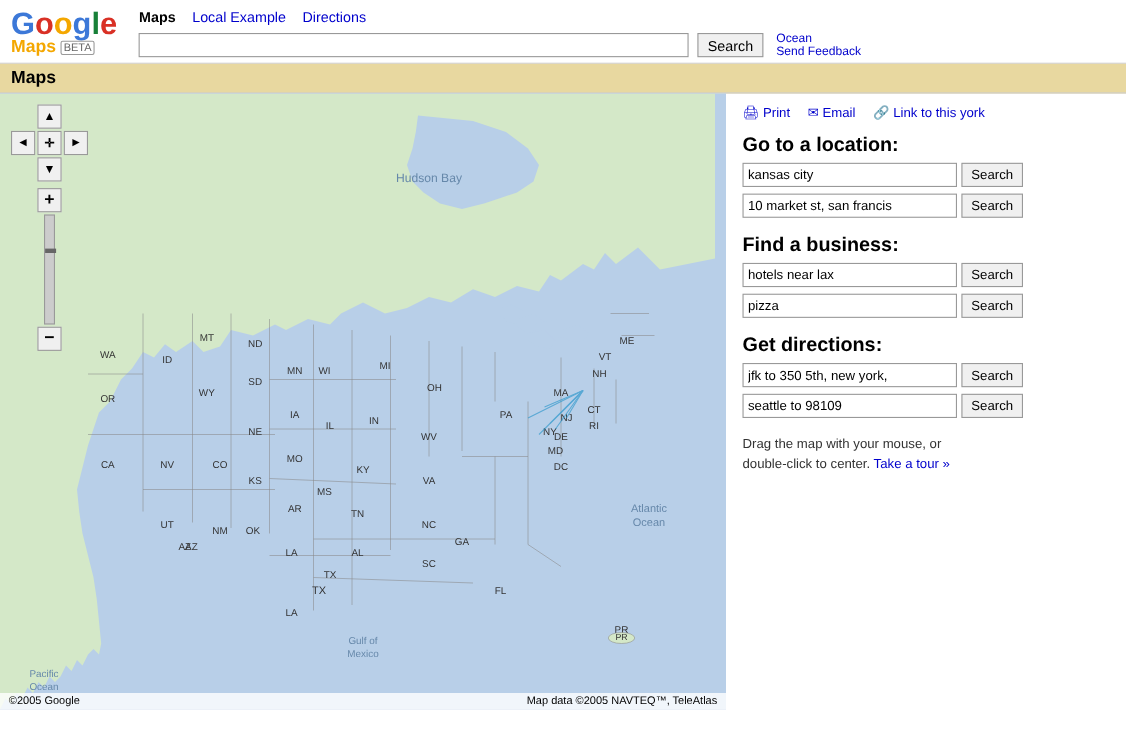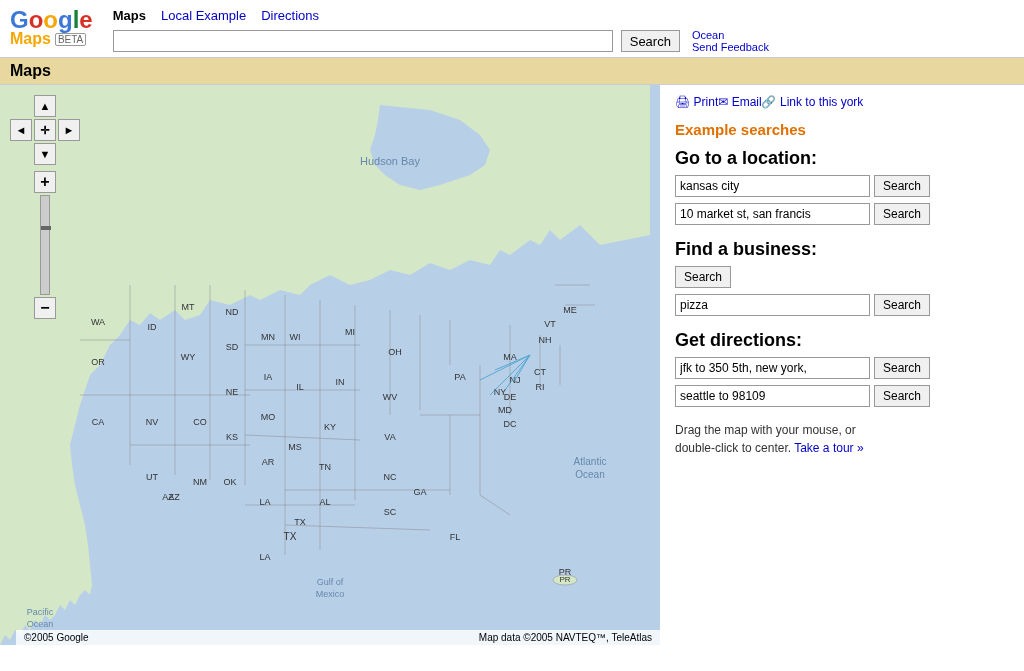--- a/index.html
+++ b/index.html
@@ -1,21 +1,21 @@
 <!DOCTYPE html>
 <html><head>
   <meta charset="utf-8">
   <style>
     * { margin: 0; padding: 0; box-sizing: border-box; }
     body { font-family: Arial, sans-serif; font-size: 13px; background: #fff; color: #000; width: 1024px; }
 
     
     #header { display: flex; align-items: flex-start; padding: 8px 10px 4px 10px; border-bottom: 1px solid #ccc; }
     #logo-area { display: flex; flex-direction: column; align-items: flex-start; margin-right: 20px; }
-    #logo { font-size: 24px; font-weight: bold; line-height: 1; }
+    #logo { font-size: 28px; font-weight: bold; line-height: 1; }
     #logo .g { color: #3c78d8; }
     #logo .o1 { color: #d93025; }
     #logo .o2 { color: #f4a700; }
     #logo .g2 { color: #3c78d8; }
     #logo .l { color: #188038; }
     #logo .e { color: #d93025; }
     #logo-sub { display: flex; align-items: center; gap: 4px; margin-top: -2px; }
     #maps-label { color: #f4a700; font-size: 16px; font-weight: bold; }
     #beta-badge { font-size: 10px; color: #666; border: 1px solid #999; padding: 0 2px; border-radius: 2px; }
     #nav-area { display: flex; flex-direction: column; flex: 1; }
@@ -43,25 +43,25 @@
     .map-btn-row { display: flex; gap: 2px; }
     #zoom-plus { width: 22px; height: 22px; background: #f0f0f0; border: 1px solid #999; cursor: pointer; display: flex; align-items: center; justify-content: center; font-size: 16px; font-weight: bold; }
     #zoom-minus { width: 22px; height: 22px; background: #f0f0f0; border: 1px solid #999; cursor: pointer; display: flex; align-items: center; justify-content: center; font-size: 16px; font-weight: bold; }
     #zoom-track { width: 10px; height: 100px; background: #ccc; border: 1px solid #999; position: relative; margin: 2px 0; }
     #zoom-handle { width: 10px; height: 4px; background: #666; position: absolute; top: 30px; }
 
     
     #map-svg { position: absolute; top: 0; left: 0; width: 100%; height: 100%; }
 
     
-    #map-footer { position: absolute; bottom: 0; left: 16px; right: 0; background: rgba(255,255,255,0.8); font-size: 10px; padding: 2px 8px; display: flex; justify-content: space-between; gap: 20px; }
+    #map-footer { position: absolute; bottom: 0; left: 0; right: 0; background: rgba(255,255,255,0.8); font-size: 10px; padding: 2px 8px; display: flex; justify-content: space-between; gap: 20px; }
 
     
     #right-panel { flex: 1; padding: 10px 15px; }
-    #action-links { display: flex; gap: 0; margin-bottom: 12px; align-items: center; }
+    #action-links { display: flex; gap: 16px; margin-bottom: 12px; align-items: center; }
     #action-links a { color: #00c; text-decoration: none; font-size: 12px; }
 
     #example-title { color: #e07000; font-size: 15px; font-weight: bold; margin-bottom: 10px; }
     .section-label { font-weight: bold; margin-bottom: 6px; font-size: 18px; }
     .search-row { display: flex; align-items: center; margin-bottom: 6px; gap: 4px; }
     .example-input { width: 195px; height: 22px; border: 1px solid #999; padding: 2px 4px; font-size: 12px; background: #fff; }
     .example-search-btn { height: 22px; padding: 0 8px; background: #f0f0f0; border: 1px solid #999; cursor: pointer; font-size: 12px; }
     .section-group { margin-bottom: 14px; }
     #drag-hint { font-size: 12px; color: #333; margin-top: 8px; line-height: 1.5; }
     #drag-hint a { color: #00c; text-decoration: none; }
@@ -281,37 +281,37 @@
         <span>🖨 </span><span>Print</span>
       </a>
       <a href="#">
         <span>✉ </span><span>Email</span>
       </a>
       <a href="#">
         <span>🔗 </span><span>Link to this york</span>
       </a>
     </div>
 
-    <div id="example-title">Example searches</div>
 
     <div class="section-group">
       <div class="section-label">Go to a location:</div>
       <div class="search-row">
         <input type="text" class="example-input" value="kansas city" style="">
         <button class="example-search-btn">Search</button>
       </div>
       <div class="search-row">
         <input type="text" class="example-input" value="10 market st, san francis" style="">
         <button class="example-search-btn">Search</button>
       </div>
     </div>
 
     <div class="section-group">
       <div class="section-label">Find a business:</div>
       <div class="search-row">
+        <input type="text" class="example-input" value="hotels near lax" style="">
         <button class="example-search-btn">Search</button>
       </div>
       <div class="search-row">
         <input type="text" class="example-input" value="pizza" style="">
         <button class="example-search-btn">Search</button>
       </div>
     </div>
 
     <div class="section-group">
       <div class="section-label">Get directions:</div>

